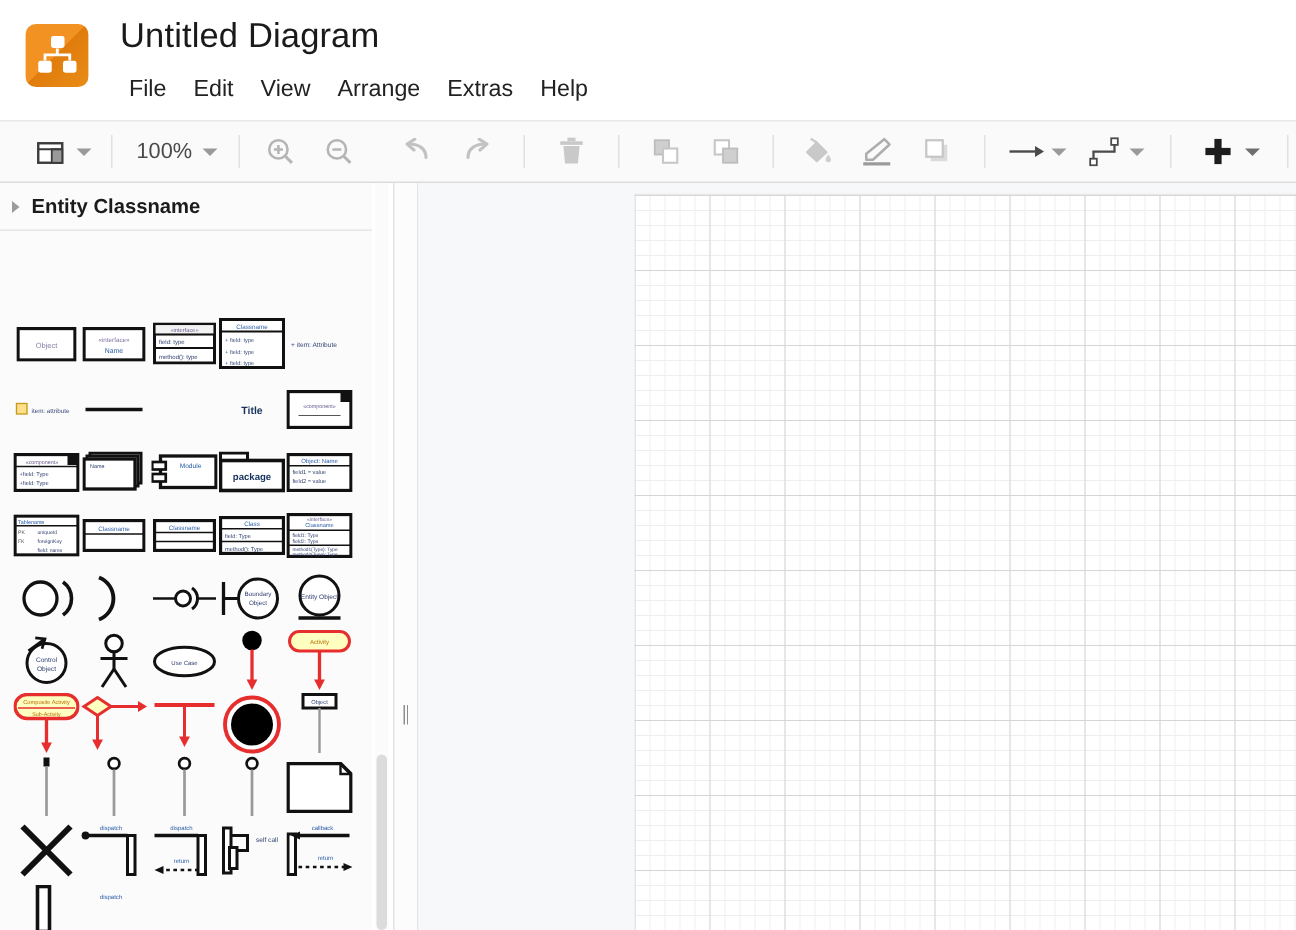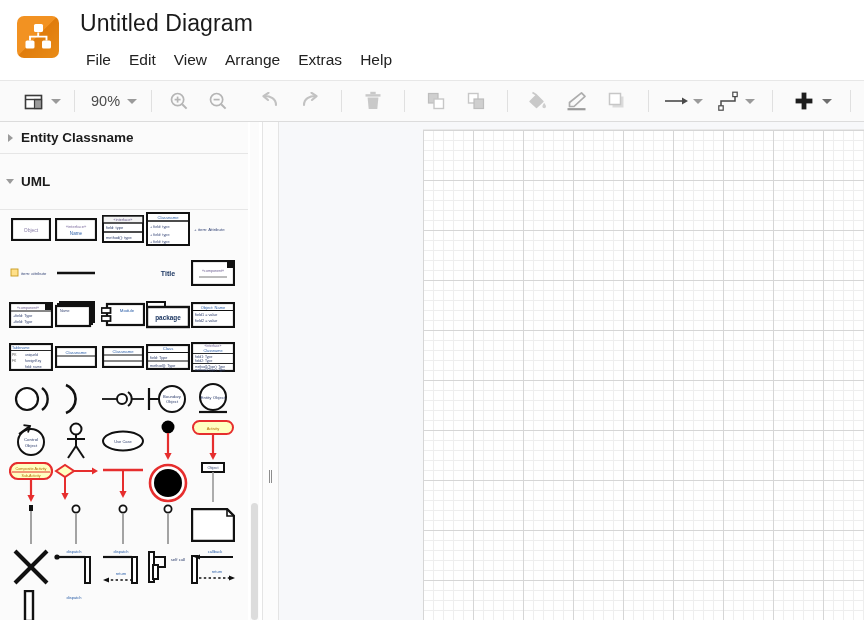--- a/index.html
+++ b/index.html
@@ -165,21 +165,21 @@
       </svg>
     </div>
     <div class="tb-caret">
         <i class="caret"></i>
       </div>
 
     <div class="tb-gap" style="width:10px"></div>
     <div class="tb-sep"></div>
     <div class="tb-gap" style="width:12px"></div>
 
-    <div class="tb-zoom">90%</div>
+    <div class="tb-zoom">100%</div>
     <div class="tb-caret">
         <i class="caret"></i>
       </div>
 
     <div class="tb-gap" style="width:11px"></div>
     <div class="tb-sep"></div>
     <div class="tb-gap" style="width:12px"></div>
 
     <div class="tb-btn">
       <svg width="20" height="20" viewBox="0 0 20 20">
@@ -324,26 +324,20 @@
 
   <div id="sidebar">
 
     <div class="sb-section">
       <span class="tri">
           <i class="tri-right"></i>
         </span>
       <span class="lbl">Entity Classname</span>
     </div>
 
-    <div class="sb-section" style="height:56px">
-      <span class="tri">
-          <i class="tri-down"></i>
-        </span>
-      <span class="lbl">UML</span>
-    </div>
 
     <div id="palette">
 
       <div class="prow" style="top:0px">
         <div class="pcell" style="left:8px">
           <svg width="40" height="23">
               <rect x="1" y="1" width="38" height="21" fill="#fff" stroke="#111" stroke-width="2.2"></rect>
               <text x="20" y="14" font-size="5" fill="#8a7fa8" text-anchor="middle" font-family="Liberation Sans">Object</text>
             </svg>
         </div>

